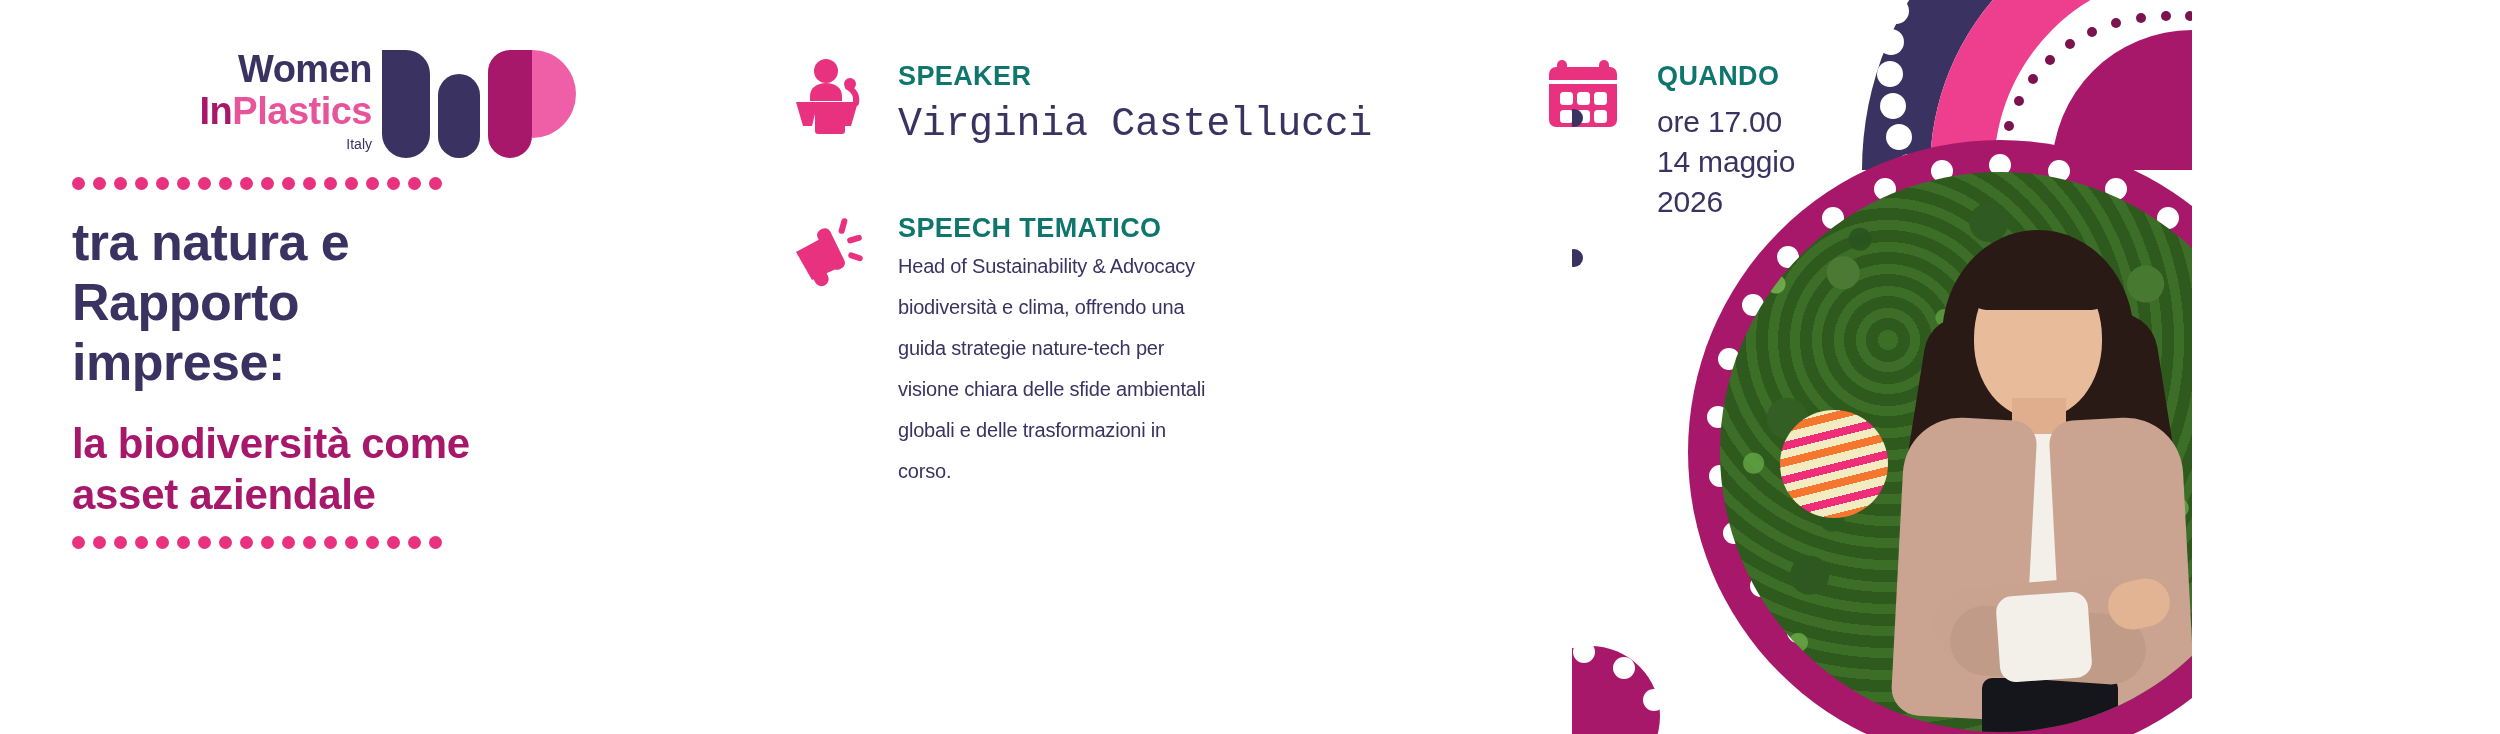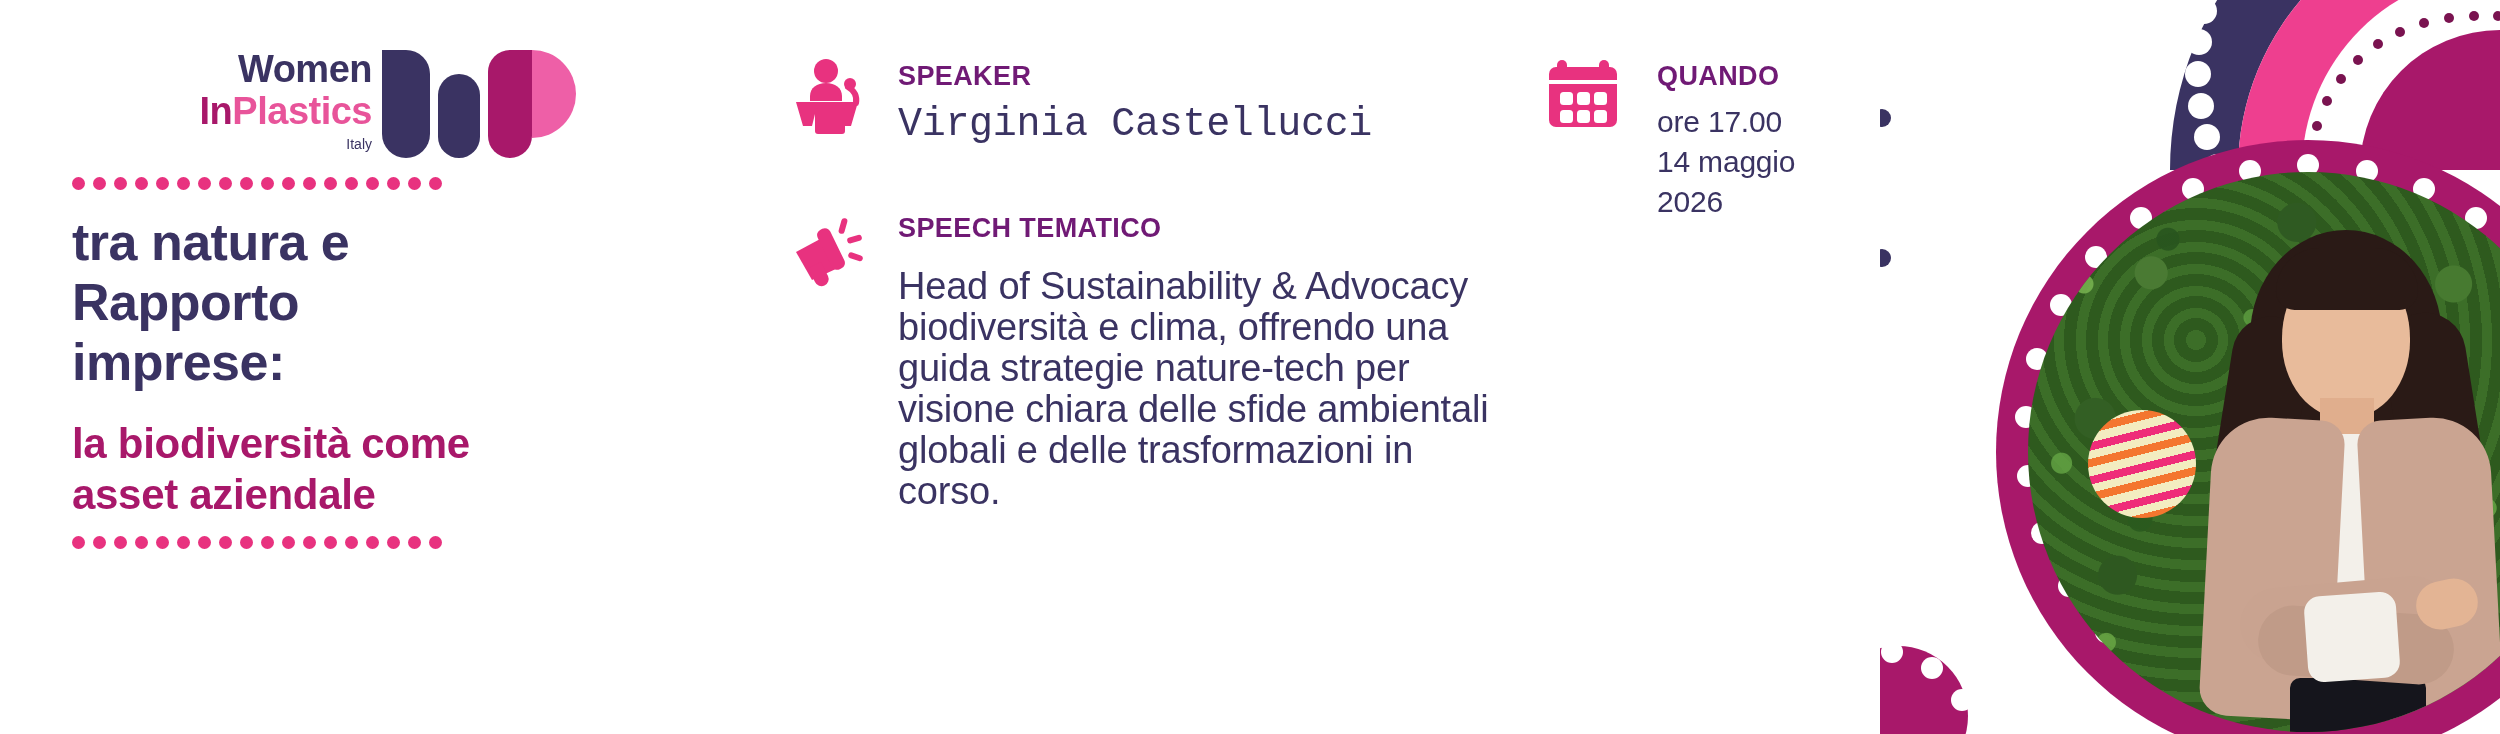--- a/index.html
+++ b/index.html
@@ -1,20 +1,20 @@
 <!DOCTYPE html>
 <html><head>
 <meta charset="utf-8">
 <style>
   html,body{margin:0;padding:0;}
   body{
     width:2500px;height:734px;overflow:hidden;background:#ffffff;
     font-family:"Liberation Sans", sans-serif;
   }
-  .banner{position:relative;width:2500px;height:734px;background:#fff;overflow:hidden;}
+  .banner{position:relative;width:2192px;height:734px;background:#fff;overflow:hidden;}
 
   
   .left-col{position:absolute;left:72px;top:48px;width:640px;}
 
   .logo-block{position:relative;height:115px;width:560px;}
   .logo-words{position:absolute;left:0;top:0;width:300px;text-align:right;}
   .logo-line1{font-size:38px;font-weight:bold;color:#3a3362;letter-spacing:-0.5px;line-height:42px;}
   .logo-line2{font-size:38px;font-weight:bold;line-height:42px;letter-spacing:-0.5px;}
   .lg-in{color:#a8186a;}
   .lg-plastics{color:#e8549a;}
@@ -36,23 +36,23 @@
   .subhead{margin-top:26px;}
   .subhead .ln{font-size:42px;font-weight:bold;color:#a8186a;line-height:51px;letter-spacing:-0.3px;}
   .dot-rule.bottom{margin-top:16px;}
 
   
   .mid-col{position:absolute;left:790px;top:56px;width:700px;}
   .info-row{display:flex;align-items:flex-start;gap:26px;}
   .info-row + .info-row{margin-top:58px;}
   .ico{flex:0 0 auto;width:82px;height:82px;position:relative;}
   .info-text{flex:1 1 auto;padding-top:4px;}
-  .kicker{font-size:27px;font-weight:bold;color:#701a75;letter-spacing:0.4px;line-height:32px;}
+  .kicker{font-size:27px;font-weight:bold;color:#0f766e;letter-spacing:0.4px;line-height:32px;}
   .big-name{font-size:40px;color:#3a3362;line-height:50px;margin-top:8px;letter-spacing:-0.3px;font-family:Liberation Mono, monospace;}
-  .body-copy{font-size:38px;color:#3a3362;line-height:41px;margin-top:22px;letter-spacing:-0.2px;}
+  .body-copy{font-size:20px;color:#3a3362;line-height:41px;margin-top:2px;letter-spacing:-0.2px;}
   .body-copy span{display:block;}
 
   
   .when-col{position:absolute;left:1545px;top:56px;width:330px;}
   .when-row{display:flex;align-items:flex-start;gap:30px;}
   .when-text{padding-top:4px;}
   .when-val{font-size:30px;color:#3a3362;line-height:40px;margin-top:10px;letter-spacing:-0.2px;}
   .when-val span{display:block;}
 
   

